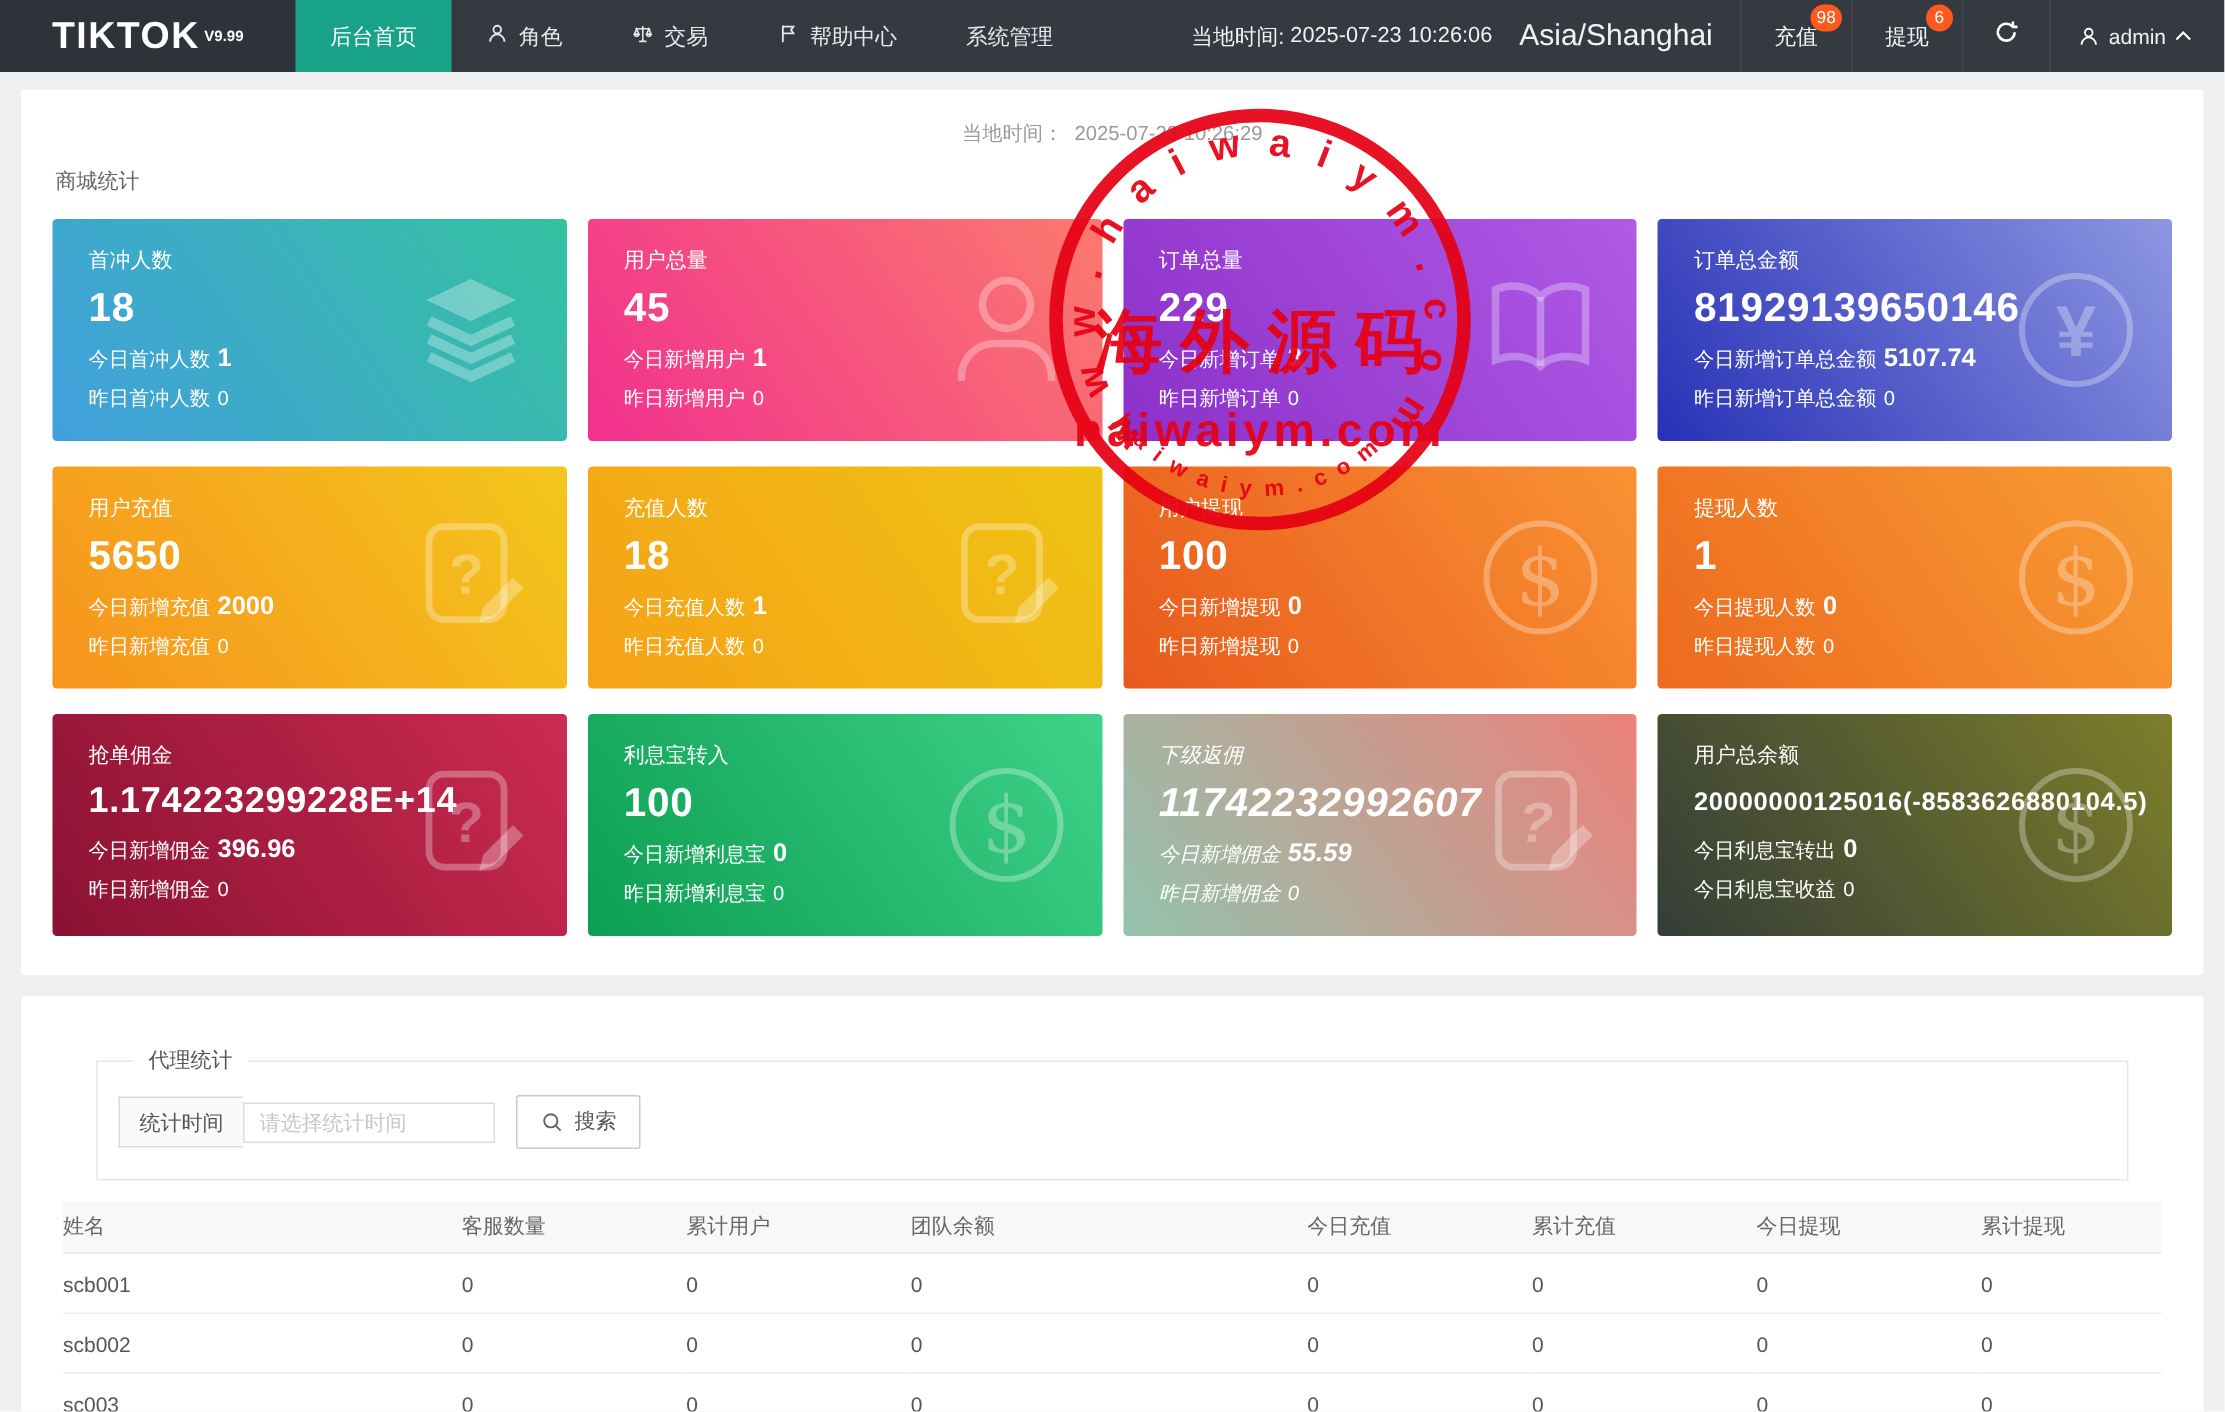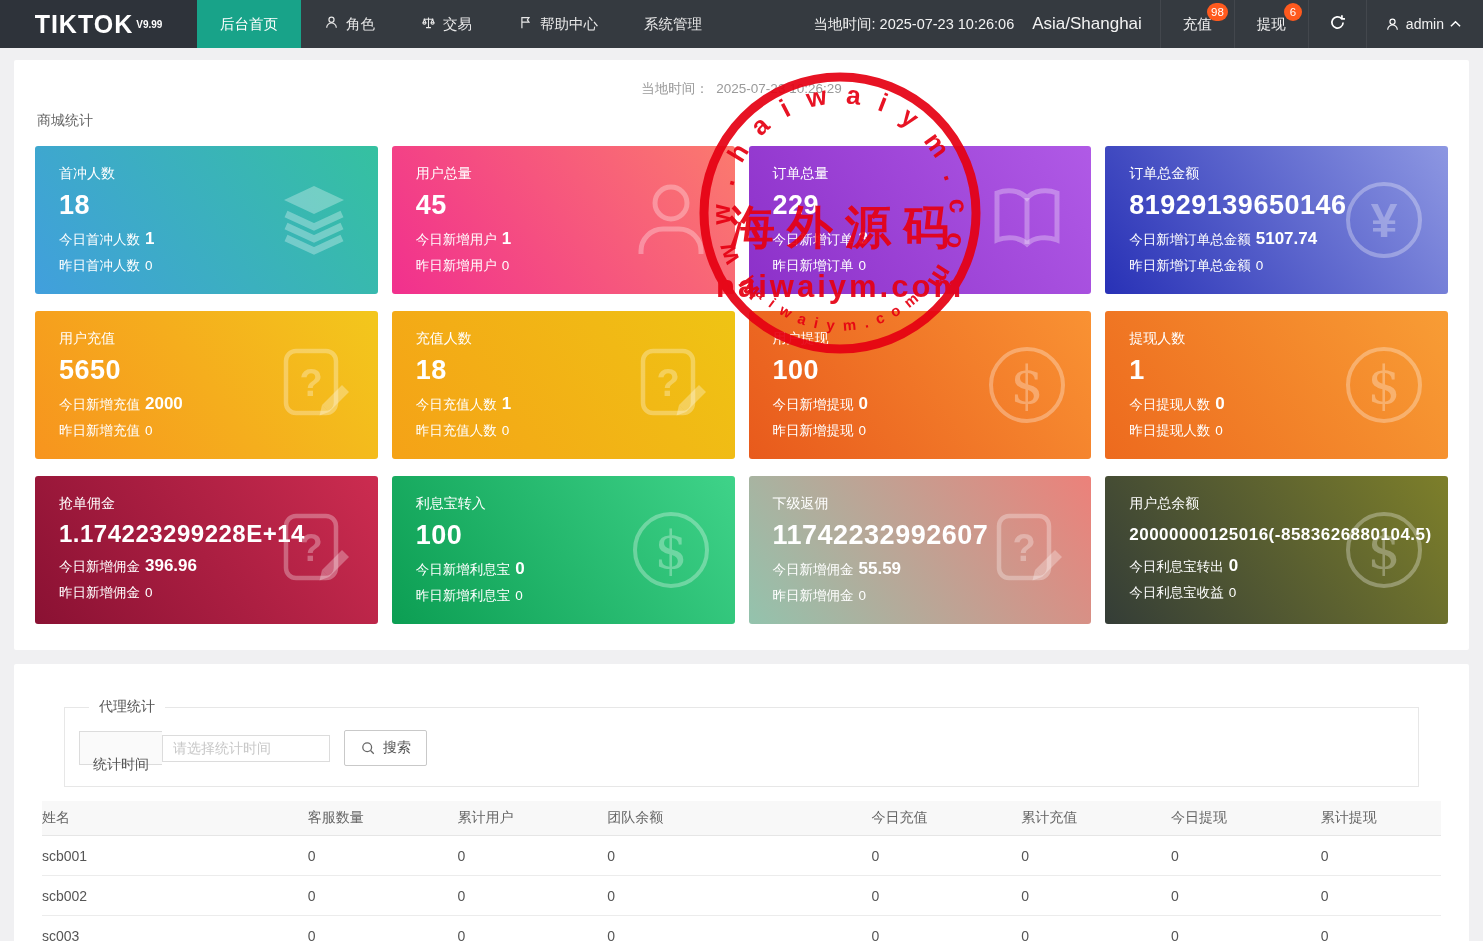--- a/index.html
+++ b/index.html
@@ -14,21 +14,21 @@
   .navbar { height:48px; background:#353a40; display:flex; align-items:stretch; color:#f2f2f2; }
   .logo { width:197px; background:#2e333a; display:flex; align-items:center; justify-content:center; color:#fff; }
   .logo-text { font-size:25px; font-weight:bold; letter-spacing:1px; }
   .logo-ver { font-size:10px; vertical-align:super; margin-left:3px; font-weight:bold; }
   .nav-menu { display:flex; align-items:stretch; }
   .nav-item { display:flex; align-items:center; gap:7px; padding:0 23px; font-size:14.5px; cursor:pointer; color:#e8e8e8; }
   .nav-item.active { background:#18a389; color:#fff; }
   .nav-item svg { width:15px; height:15px; stroke:#e8e8e8; }
   .nav-right { margin-left:auto; display:flex; align-items:stretch; }
   .nav-time { display:flex; align-items:center; font-size:14.5px; padding:0 10px; }
-  .nav-tz { display:flex; align-items:center; font-size:17px; padding:0 18px 0 8px; }
+  .nav-tz { display:flex; align-items:center; font-size:20px; padding:0 18px 0 8px; }
   .nav-chip { position:relative; display:flex; align-items:center; font-size:14.5px; padding:0 22px; cursor:pointer; border-left:1px solid rgba(255,255,255,0.07); }
   .badge { position:absolute; top:3px; right:6px; background:#ff5a1e; color:#fff; border-radius:9px; min-width:18px; height:18px; line-height:18px; font-size:11.5px; text-align:center; padding:0 4px; }
   .nav-refresh { display:flex; align-items:center; padding:0 20px; cursor:pointer; border-left:1px solid rgba(255,255,255,0.07); }
   .nav-refresh svg { width:17px; height:17px; stroke:#fff; }
   .nav-user { display:flex; align-items:center; gap:6px; padding:0 22px 0 18px; font-size:14px; cursor:pointer; border-left:1px solid rgba(255,255,255,0.07); }
   .nav-user svg.u { width:15px; height:15px; stroke:#fff; }
   .nav-user svg.caret { width:11px; height:8px; stroke:#fff; }
 
   
   .main { padding:12px 14px 0; }
@@ -52,29 +52,29 @@
   .c1  { background:linear-gradient(55deg,#419fdd,#35c1a0); }
   .c2  { background:linear-gradient(55deg,#f1308e,#fb7a6e); }
   .c3  { background:linear-gradient(55deg,#8c30c9,#b05ae6); }
   .c4  { background:linear-gradient(55deg,#2831b6,#8d97e2); }
   .c5  { background:linear-gradient(55deg,#f7941e,#f3c71c); }
   .c6  { background:linear-gradient(55deg,#f5a217,#efc414); }
   .c7  { background:linear-gradient(55deg,#e85a1c,#f99233); }
   .c8  { background:linear-gradient(55deg,#ed6a1e,#f89d35); }
   .c9  { background:linear-gradient(55deg,#8a1133,#cc2c50); }
   .c10 { background:linear-gradient(55deg,#0c9e53,#3fd389); }
-  .c11 { background:linear-gradient(55deg,#93c3ad,#ec817a); }
+  .c11 { background:linear-gradient(55deg,#93c3ad,#ec817a);font-style:italic; }
   .c12 { background:linear-gradient(55deg,#343d37,#7d7f2a); }
 
   
   .panel-agent { margin-top:14px; padding:24px 28px 20px; min-height:262px; }
   fieldset.agent-fs { border:1px solid #e7e7e7; margin:10px 22px 0; padding:14px 14px 20px; }
   fieldset.agent-fs legend { font-size:14px; color:#555; padding:0 10px; margin-left:10px; }
   .filter-row { display:flex; align-items:center; }
-  .addon { background:#fafafa; border:1px solid #dcdcdc; border-right:none; padding:16px 13px; height:34px; line-height:32px; font-size:14px; color:#555; }
+  .addon { background:#fafafa; border:1px solid #dcdcdc; border-right:none; padding:0 13px; height:34px; line-height:32px; font-size:14px; color:#555; }
   .filter-input { border:1px solid #dcdcdc; height:27px; width:168px; padding:0 10px; font-size:14px; color:#333; outline:none; }
   .filter-input::placeholder { color:#c8c8c8; }
   .search-btn { margin-left:14px; height:36px; padding:0 15px; background:#fff; border:1px solid #c9c9c9; border-radius:2px; font-size:14px; color:#555; display:flex; align-items:center; gap:7px; cursor:pointer; }
   .search-btn svg { width:16px; height:16px; stroke:#666; }
 
   table.agent { width:100%; border-collapse:collapse; margin-top:14px; table-layout:fixed; }
   table.agent th { background:#f8f8f8; font-weight:normal; color:#666; text-align:left; font-size:14px; padding:8px 10px 8px 0; border-bottom:1px solid #e6e6e6; }
   table.agent td { color:#555; font-size:14px; padding:11.5px 10px 11.5px 0; border-bottom:1px solid #ececec; }
 
   

